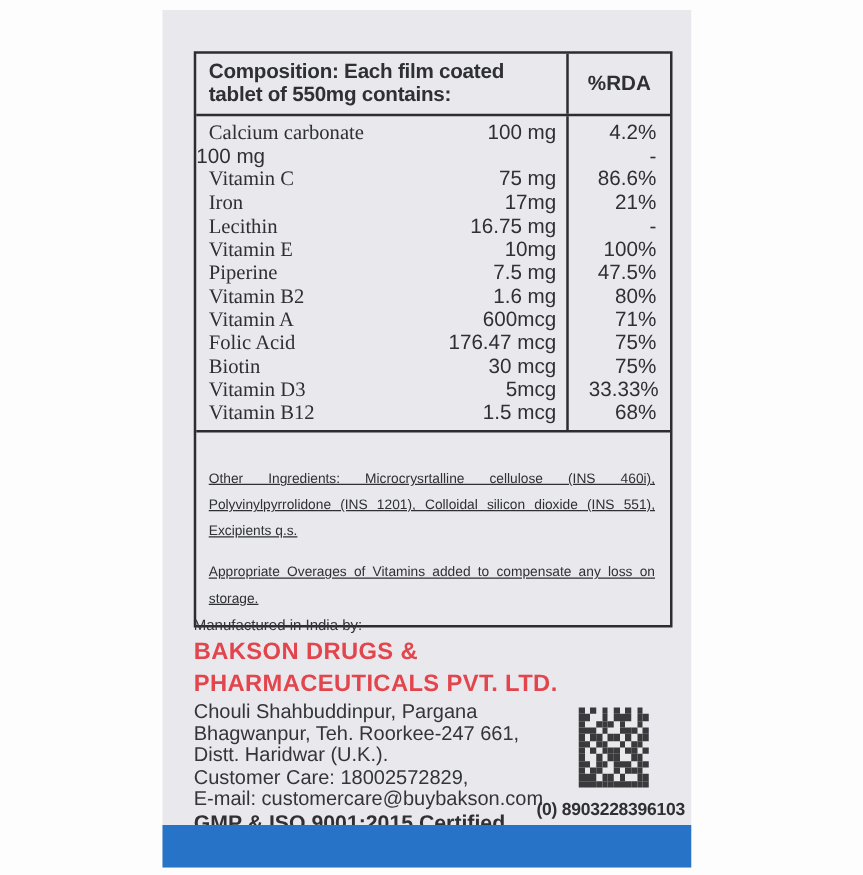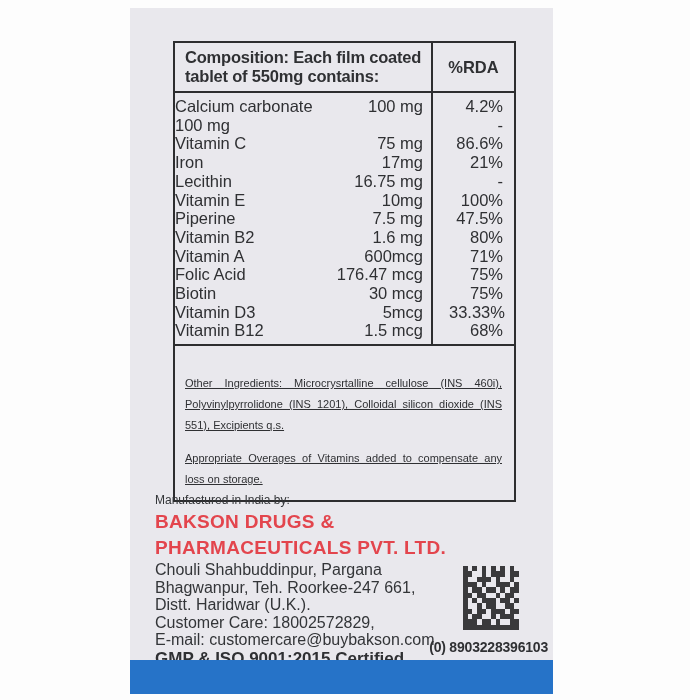--- a/index.html
+++ b/index.html
@@ -7,38 +7,38 @@
     font-family: "Liberation Sans", "DejaVu Sans", sans-serif; }
   .stage { position: relative; width: 690px; height: 700px; background: #fdfdfd; }
 
   .label-panel {
     position: absolute; left: 130px; top: 8px; width: 423px; height: 686px;
     background: #e9e8ed;
   }
 
   
   .comp-table {
-    position: absolute; left: 25px; top: 33px; width: 343px;
-    border: 2px solid #2d2d2f; color: #2f3033; margin-left: 18px;
+    position: absolute; left: 25px; top: 33px; width: 383px;
+    border: 2px solid #2d2d2f; color: #2f3033;
   }
   .t-header { display: flex; border-bottom: 2px solid #2d2d2f; }
   .t-header .h-left {
     flex: 1; padding: 5px 8px 5px 10px; font-weight: bold;
     font-size: 16.5px; line-height: 19px; letter-spacing: -0.2px;
   }
   .t-header .h-left span { display: block; }
   .t-header .h-right {
     width: 83px; border-left: 2px solid #2d2d2f; display: flex;
     align-items: center; justify-content: center; font-weight: bold; font-size: 16.5px;
   }
   .t-body { display: flex; }
   .t-body .b-left { flex: 1; padding: 4px 0 4px 0; }
   .t-body .b-right { width: 83px; border-left: 2px solid #2d2d2f; padding: 4px 0 4px 16px; }
   .trow { display: flex; font-size: 16.5px; line-height: 18.7px; }
-  .trow .nname { flex: 1; white-space: nowrap; }
+  .trow .nname { flex: 1; padding-left: 10px; white-space: nowrap; font-family: Liberation Serif, serif; }
   .trow .namt { text-align: right; padding-right: 8px; white-space: nowrap; }
   .rrow { font-size: 16.5px; line-height: 18.7px; text-align: right; padding-right: 11px; }
 
   .other-box { border-top: 2px solid #2d2d2f; padding: 27px 12px 10px 10px;
     font-size: 11px; line-height: 21px; color: #2f3033; text-decoration: underline; }
   .other-box p { text-align: justify; }
   .other-box p + p { margin-top: 12px; }
 
   
   .mfg { position: absolute; left: 25px; top: 484px; width: 300px; color: #333538; }

